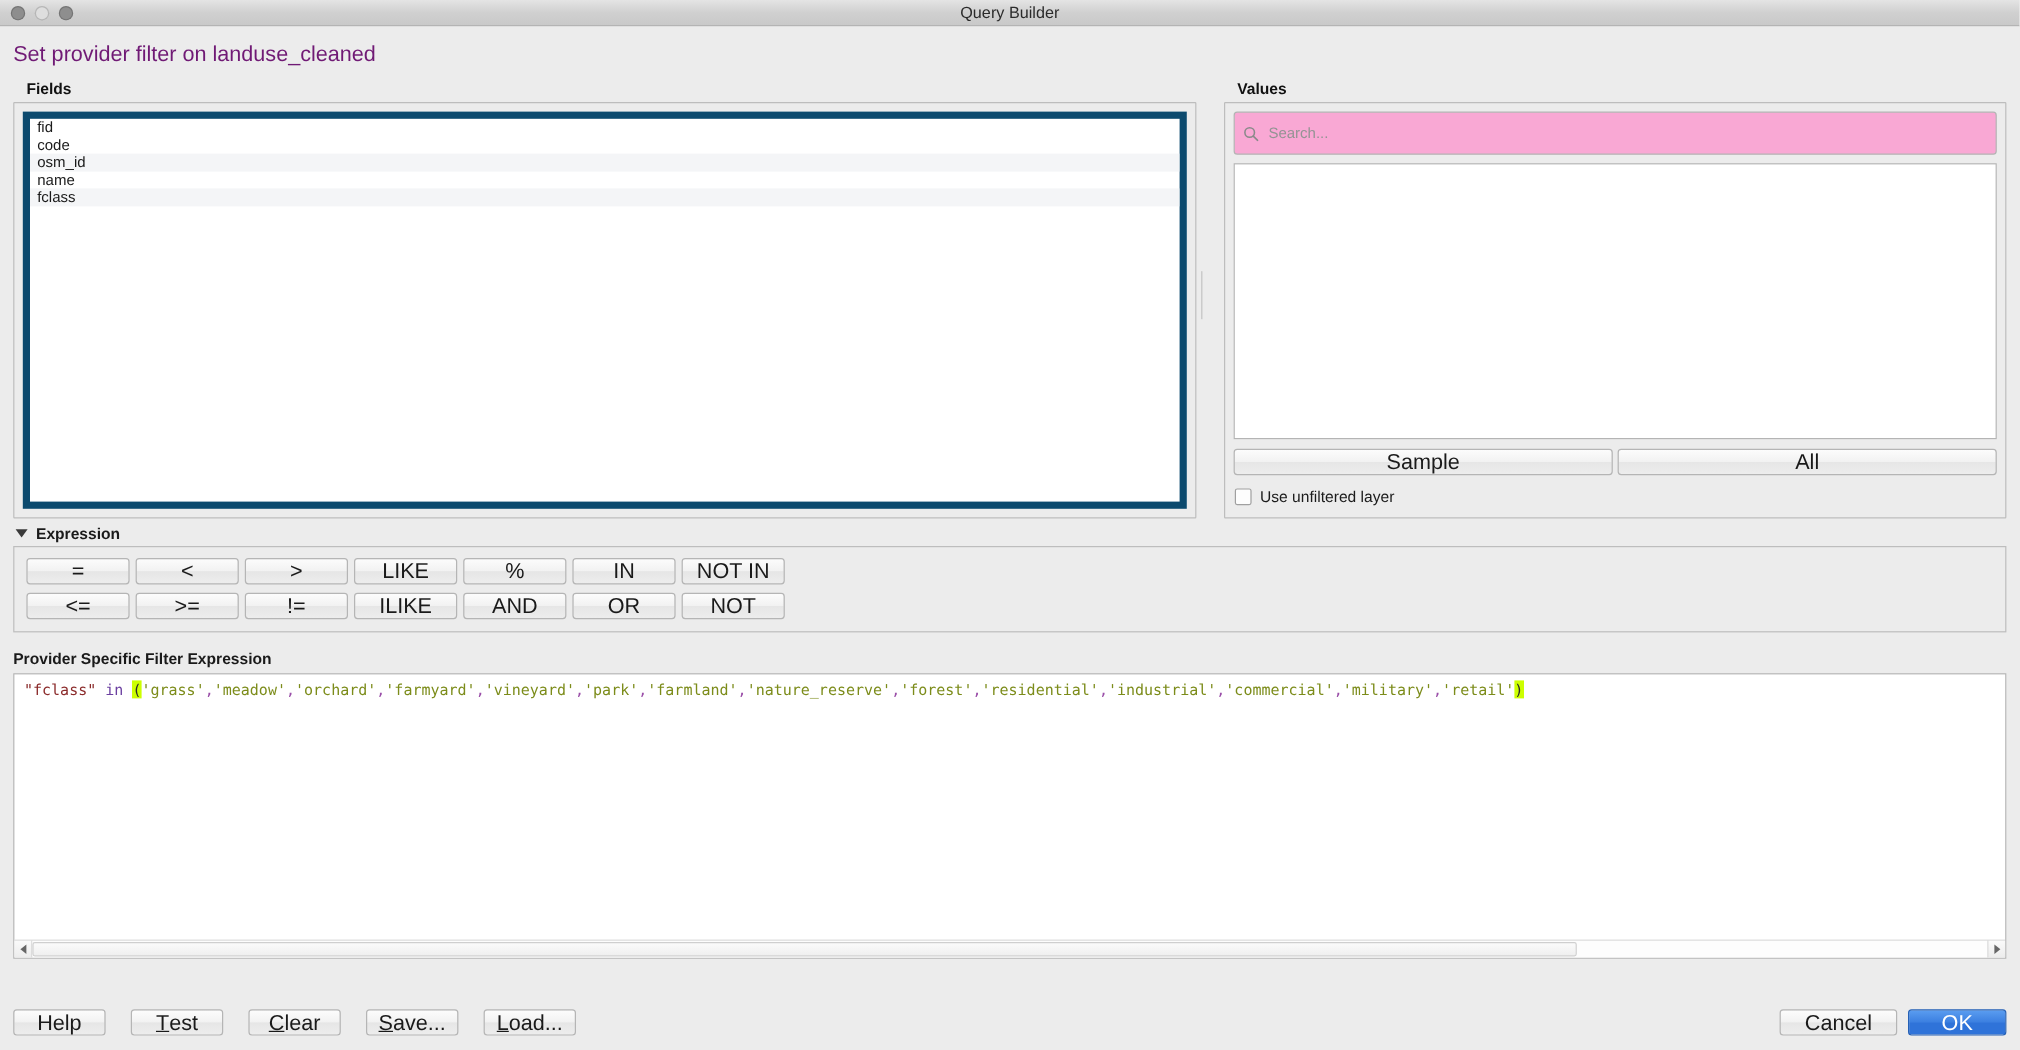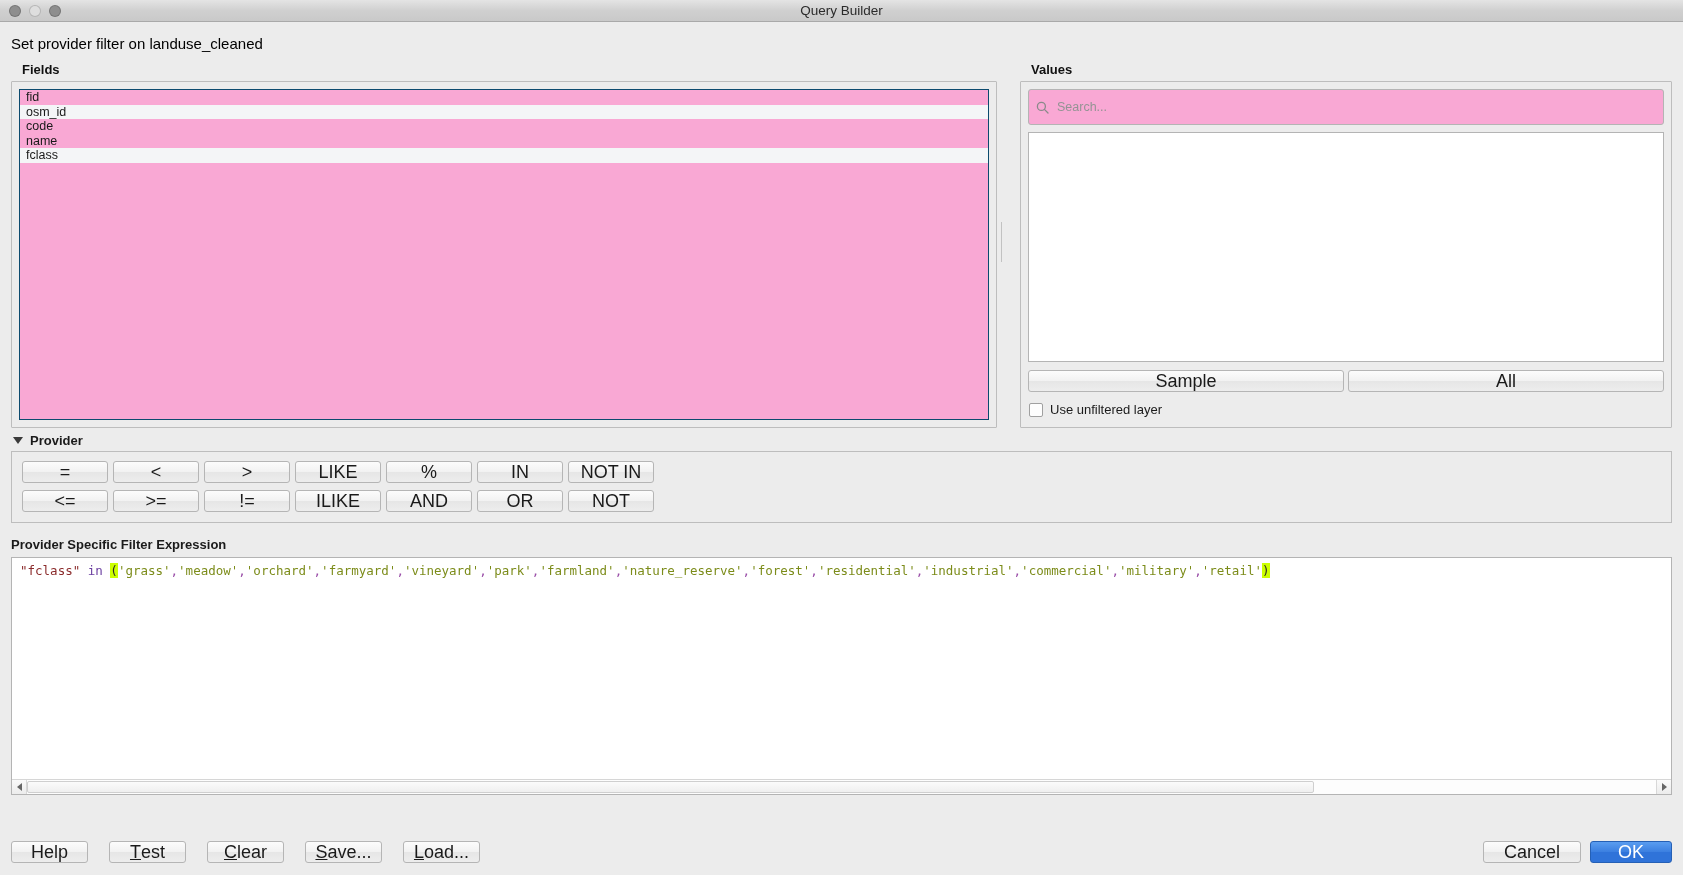--- a/index.html
+++ b/index.html
@@ -46,22 +46,22 @@
   
   .dialog {
     width: 1683px;
     height: 853px;
     background: #ececec;
     padding: 0;
     position: relative;
   }
   .subtitle {
     padding: 13px 0 10px 11px;
-    font-size: 15px;
-    color: #000000;
+    font-size: 18px;
+    color: #701a75;
   }
 
   .section-label {
     font-weight: bold;
     font-size: 13px;
     color: #111;
     padding-left: 11px;
     padding-bottom: 4px;
   }
 
@@ -90,22 +90,22 @@
     display: flex;
     align-items: center;
     justify-content: center;
   }
   .splitter-grip {
     width: 1px; height: 40px;
     background: #c2c2c2;
   }
 
   .listbox {
-    background: #f9a8d4;
-    border: 1px solid #0c4a6e;
+    background: #ffffff;
+    border: 6px solid #0c4a6e;
     height: 100%;
     overflow: hidden;
   }
   .field-row {
     height: 14.5px;
     line-height: 14.5px;
     padding-left: 6px;
     font-size: 12.5px;
     color: #1a1a1a;
     white-space: nowrap;
@@ -298,22 +298,22 @@
 
   <div class="subtitle">Set provider filter on landuse_cleaned</div>
 
   <div class="top-area">
 
     <div class="pane-fields">
       <div class="section-label">Fields</div>
       <div class="groupframe">
         <div class="listbox" id="fields-list">
             <div class="field-row">fid</div>
+            <div class="field-row">code</div>
             <div class="field-row alt">osm_id</div>
-            <div class="field-row">code</div>
             <div class="field-row">name</div>
             <div class="field-row alt">fclass</div>
           </div>
       </div>
     </div>
 
     <div class="splitter">
       <div class="splitter-grip"></div>
     </div>
 
@@ -340,21 +340,21 @@
           <div class="checkbox"></div>
           <label>Use unfiltered layer</label>
         </div>
 
       </div>
     </div>
   </div>
 
   <div class="operators-head">
     <div class="tri"></div>
-    <div class="ttl">Provider</div>
+    <div class="ttl">Expression</div>
   </div>
 
   <div class="operators-frame">
     <div class="op-row" id="op-row-1">
         <div class="btn op-btn">=</div>
         <div class="btn op-btn">&lt;</div>
         <div class="btn op-btn">&gt;</div>
         <div class="btn op-btn">LIKE</div>
         <div class="btn op-btn">%</div>
         <div class="btn op-btn">IN</div>

